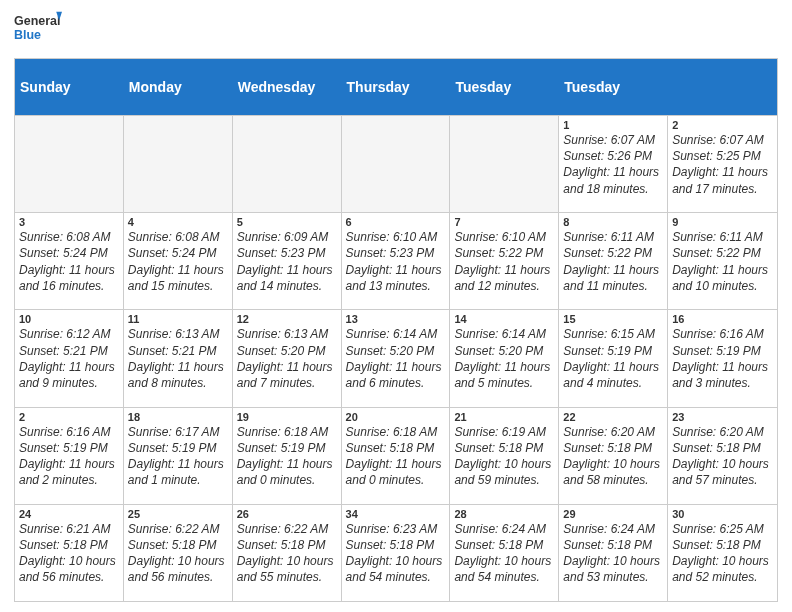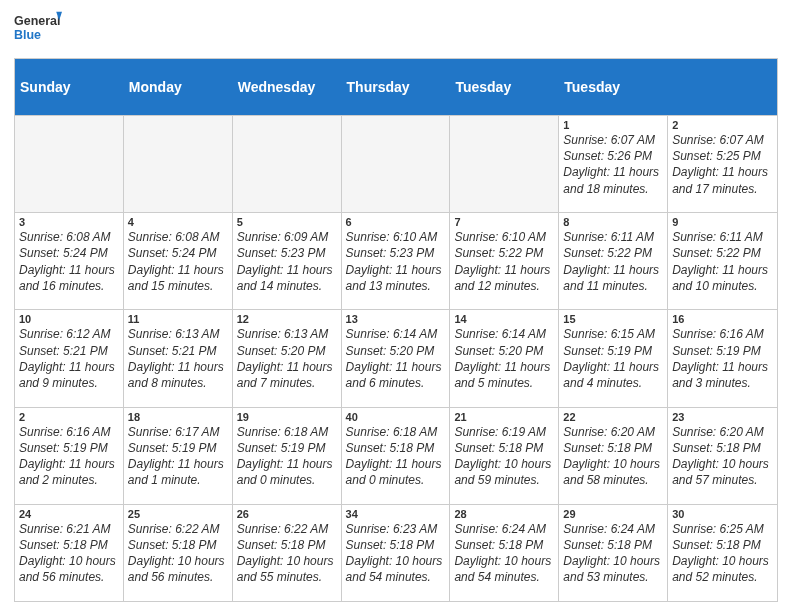--- a/index.html
+++ b/index.html
@@ -209,21 +209,21 @@
           </div>
           <div class="cal-cell">
             <span class="day-num">18</span>
             <div class="cell-text">Sunrise: 6:17 AM<br>Sunset: 5:19 PM<br>Daylight: 11 hours and 1 minute.</div>
           </div>
           <div class="cal-cell">
             <span class="day-num">19</span>
             <div class="cell-text">Sunrise: 6:18 AM<br>Sunset: 5:19 PM<br>Daylight: 11 hours and 0 minutes.</div>
           </div>
           <div class="cal-cell">
-            <span class="day-num">40</span>
+            <span class="day-num">20</span>
             <div class="cell-text">Sunrise: 6:18 AM<br>Sunset: 5:18 PM<br>Daylight: 11 hours and 0 minutes.</div>
           </div>
           <div class="cal-cell">
             <span class="day-num">21</span>
             <div class="cell-text">Sunrise: 6:19 AM<br>Sunset: 5:18 PM<br>Daylight: 10 hours and 59 minutes.</div>
           </div>
           <div class="cal-cell">
             <span class="day-num">22</span>
             <div class="cell-text">Sunrise: 6:20 AM<br>Sunset: 5:18 PM<br>Daylight: 10 hours and 58 minutes.</div>
           </div>

